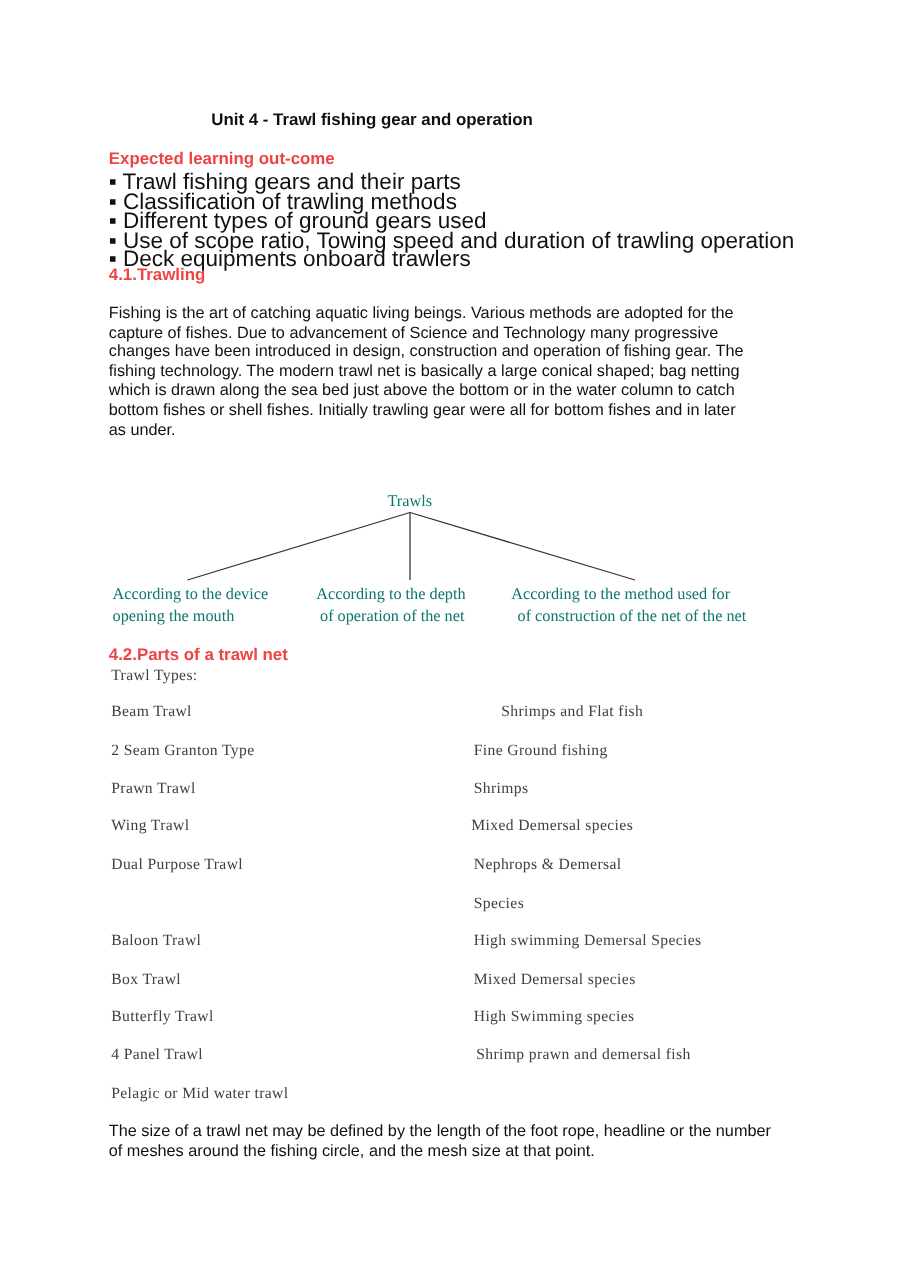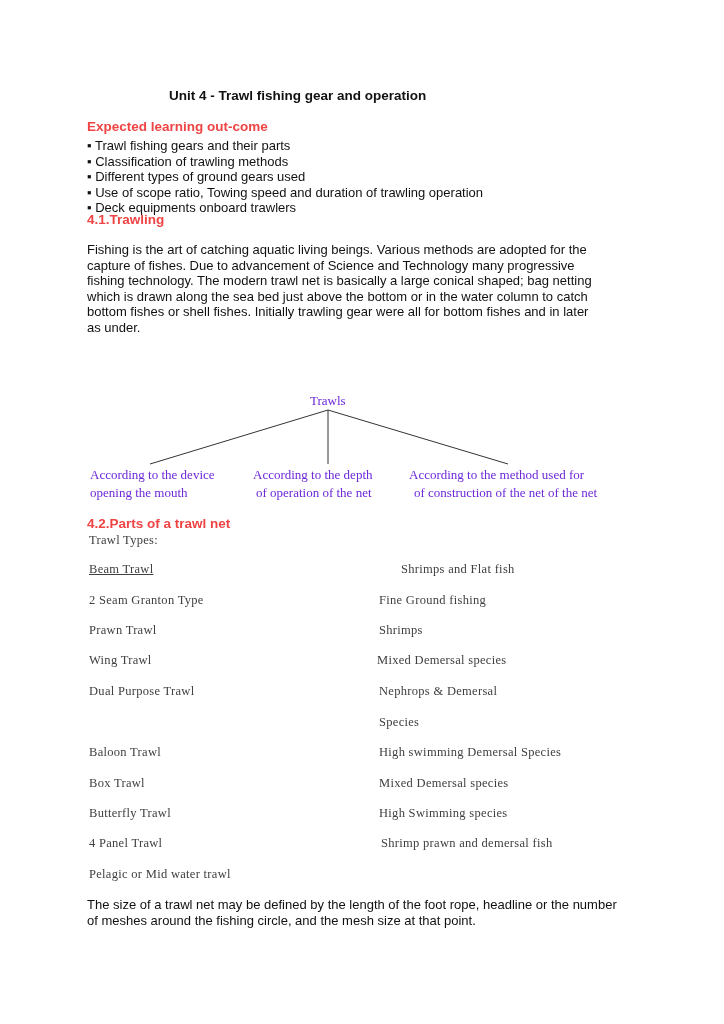--- a/index.html
+++ b/index.html
@@ -2,26 +2,26 @@
 <html><head>
   <meta charset="utf-8">
   <style>
     html, body { margin: 0; padding: 0; background: #ffffff; }
     body { width: 724px; height: 1024px; position: relative; overflow: hidden; color: #111; }
     .sans { font-family: "Liberation Sans", sans-serif; }
     .serif { font-family: "Liberation Serif", serif; }
     .abs { position: absolute; white-space: nowrap; }
     .title { left: 169px; top: 88px; font-size: 13.5px; font-weight: bold; }
     .red { color: #ef4444; font-weight: bold; font-size: 13.5px; }
-    .objectives { left: 87px; top: 138px; font-size: 13px; line-height: 15.5px; margin: 0; padding: 0; list-style: none; }
+    .objectives { left: 87px; top: 138px; font-size: 18px; line-height: 15.5px; margin: 0; padding: 0; list-style: none; }
     .objectives li::before { content: "▪ "; }
     .para { position: absolute; left: 87px; width: 560px; font-size: 13px; line-height: 15.6px; white-space: normal; }
     .para p { margin: 0; }
     .diagram-svg { position: absolute; left: 0; top: 0; width: 724px; height: 1024px; pointer-events: none; }
-    .dlabel { font-size: 13px; line-height: 18px; color: #6d28d9; }
+    .dlabel { font-size: 13px; line-height: 18px; color: #0f766e; }
     .ttype { font-size: 12.5px; color: #404040; letter-spacing: 0.3px; }
   </style>
 </head>
 <body>
 
 <div>
 
   <div class="abs sans title">Unit 4 - Trawl fishing gear and operation</div>
 
   <div class="abs sans red" style="left:87px; top:119px;">Expected learning out-come</div>
@@ -32,20 +32,21 @@
     <li>Different types of ground gears used</li>
     <li>Use of scope ratio, Towing speed and duration of trawling operation</li>
     <li>Deck equipments onboard trawlers</li>
   </ul>
 
   <div class="abs sans red" style="left:87px; top:212px;">4.1.Trawling</div>
 
   <div class="para sans" style="top:242px;">
     <p>Fishing is the art of catching aquatic living beings. Various methods are adopted for the</p>
     <p>capture of fishes. Due to advancement of Science and Technology many progressive</p>
+    <p>changes have been introduced in design, construction and operation of fishing gear. The</p>
     <p>fishing technology. The modern trawl net is basically a large conical shaped; bag netting</p>
     <p>which is drawn along the sea bed just above the bottom or in the water column to catch</p>
     <p>bottom fishes or shell fishes. Initially trawling gear were all for bottom fishes and in later</p>
     <p>as under.</p>
   </div>
 
   <svg class="diagram-svg" viewBox="0 0 724 1024">
     <line x1="328" y1="410" x2="150" y2="464" stroke="#333" stroke-width="1"></line>
     <line x1="328" y1="410" x2="328" y2="464" stroke="#333" stroke-width="1"></line>
     <line x1="328" y1="410" x2="508" y2="464" stroke="#333" stroke-width="1"></line>
@@ -63,21 +64,21 @@
   </div>
   <div class="abs serif dlabel" style="left:409px; top:466px;">
     <div>According to the method used for</div>
     <div style="padding-left:5px;">of construction of the net of the net</div>
   </div>
 
   <div class="abs sans red" style="left:87px; top:516px;">4.2.Parts of a trawl net</div>
   <div class="abs serif ttype" style="left:89px; top:533px;">Trawl Types:</div>
 
   <div>
-    <div class="abs serif ttype" style="left:89px; top:562px;text-decoration:underline;">Beam Trawl</div>
+    <div class="abs serif ttype" style="left:89px; top:562px;">Beam Trawl</div>
     <div class="abs serif ttype" style="left:401px; top:562px;">Shrimps and Flat fish</div>
 
     <div class="abs serif ttype" style="left:89px; top:593px;">2 Seam Granton Type</div>
     <div class="abs serif ttype" style="left:379px; top:593px;">Fine Ground fishing</div>
 
     <div class="abs serif ttype" style="left:89px; top:623px;">Prawn Trawl</div>
     <div class="abs serif ttype" style="left:379px; top:623px;">Shrimps</div>
 
     <div class="abs serif ttype" style="left:89px; top:653px;">Wing Trawl</div>
     <div class="abs serif ttype" style="left:377px; top:653px;">Mixed Demersal species</div>

